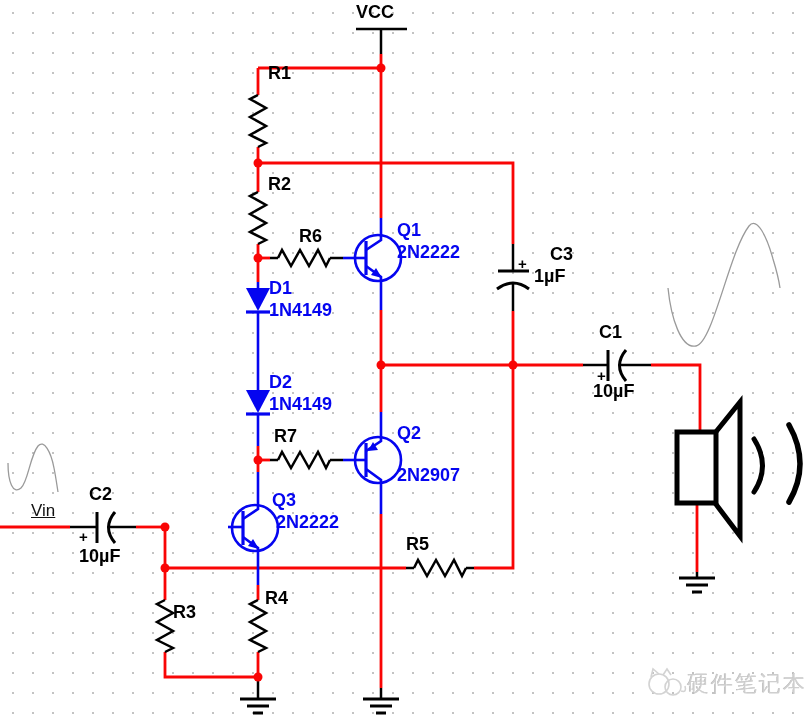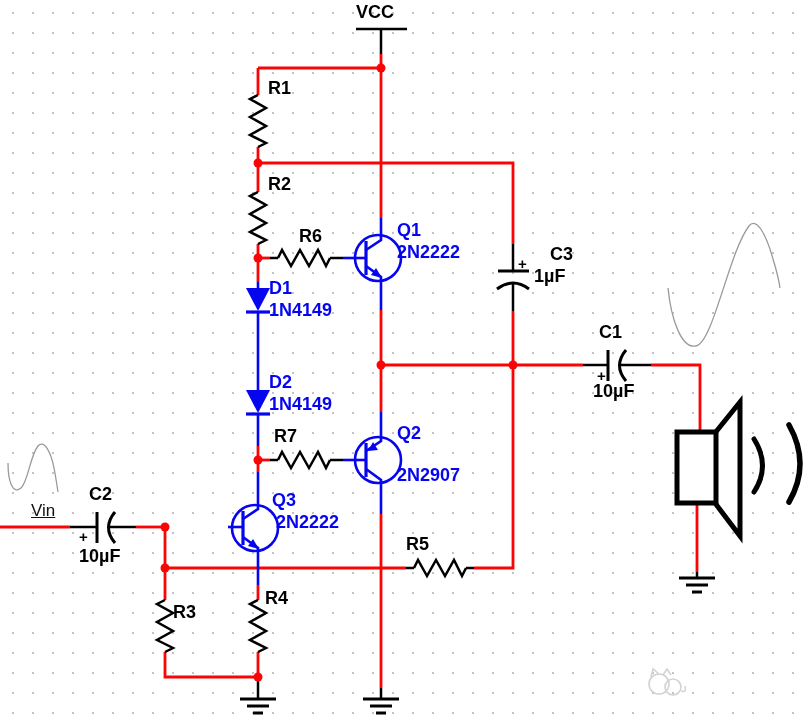--- a/index.html
+++ b/index.html
@@ -182,21 +182,21 @@
     <circle cx="659" cy="684" r="10"></circle>
     <circle cx="673" cy="687" r="8"></circle>
     <path d="M651,677 L653,669 L659,674"></path>
     <path d="M663,675 L667,669 L671,675"></path>
     <path d="M681,691 Q687,693 685,686"></path>
   </g>
 </svg>
 
 <span class="lbl" style="left:356px;top:3px">VCC</span>
 
-<span class="lbl" style="left:268px;top:79px">R1</span>
+<span class="lbl" style="left:268px;top:64px">R1</span>
 <span class="lbl" style="left:268px;top:175px">R2</span>
 <span class="lbl" style="left:299px;top:227px">R6</span>
 <span class="lbl" style="left:274px;top:427px">R7</span>
 <span class="lbl" style="left:406px;top:535px">R5</span>
 <span class="lbl" style="left:173px;top:603px">R3</span>
 <span class="lbl" style="left:265px;top:589px">R4</span>
 
 <span class="lbl blue" style="left:397px;top:221px">Q1</span>
 <span class="lbl blue" style="left:397px;top:243px">2N2222</span>
 <span class="lbl blue" style="left:397px;top:424px">Q2</span>
@@ -216,14 +216,15 @@
 <span class="lbl" style="left:599px;top:323px">C1</span>
 <span class="lbl plus" style="left:597px;top:367px">+</span>
 <span class="lbl" style="left:593px;top:382px">10µF</span>
 
 <span class="lbl" style="left:89px;top:485px">C2</span>
 <span class="lbl plus" style="left:79px;top:528px">+</span>
 <span class="lbl" style="left:79px;top:547px">10µF</span>
 
 <span class="vin" style="position:absolute;left:31px;top:501px">Vin</span>
 
+<span class="wm">硬件笔记本</span>
 
 </div>
 
 </body></html>

